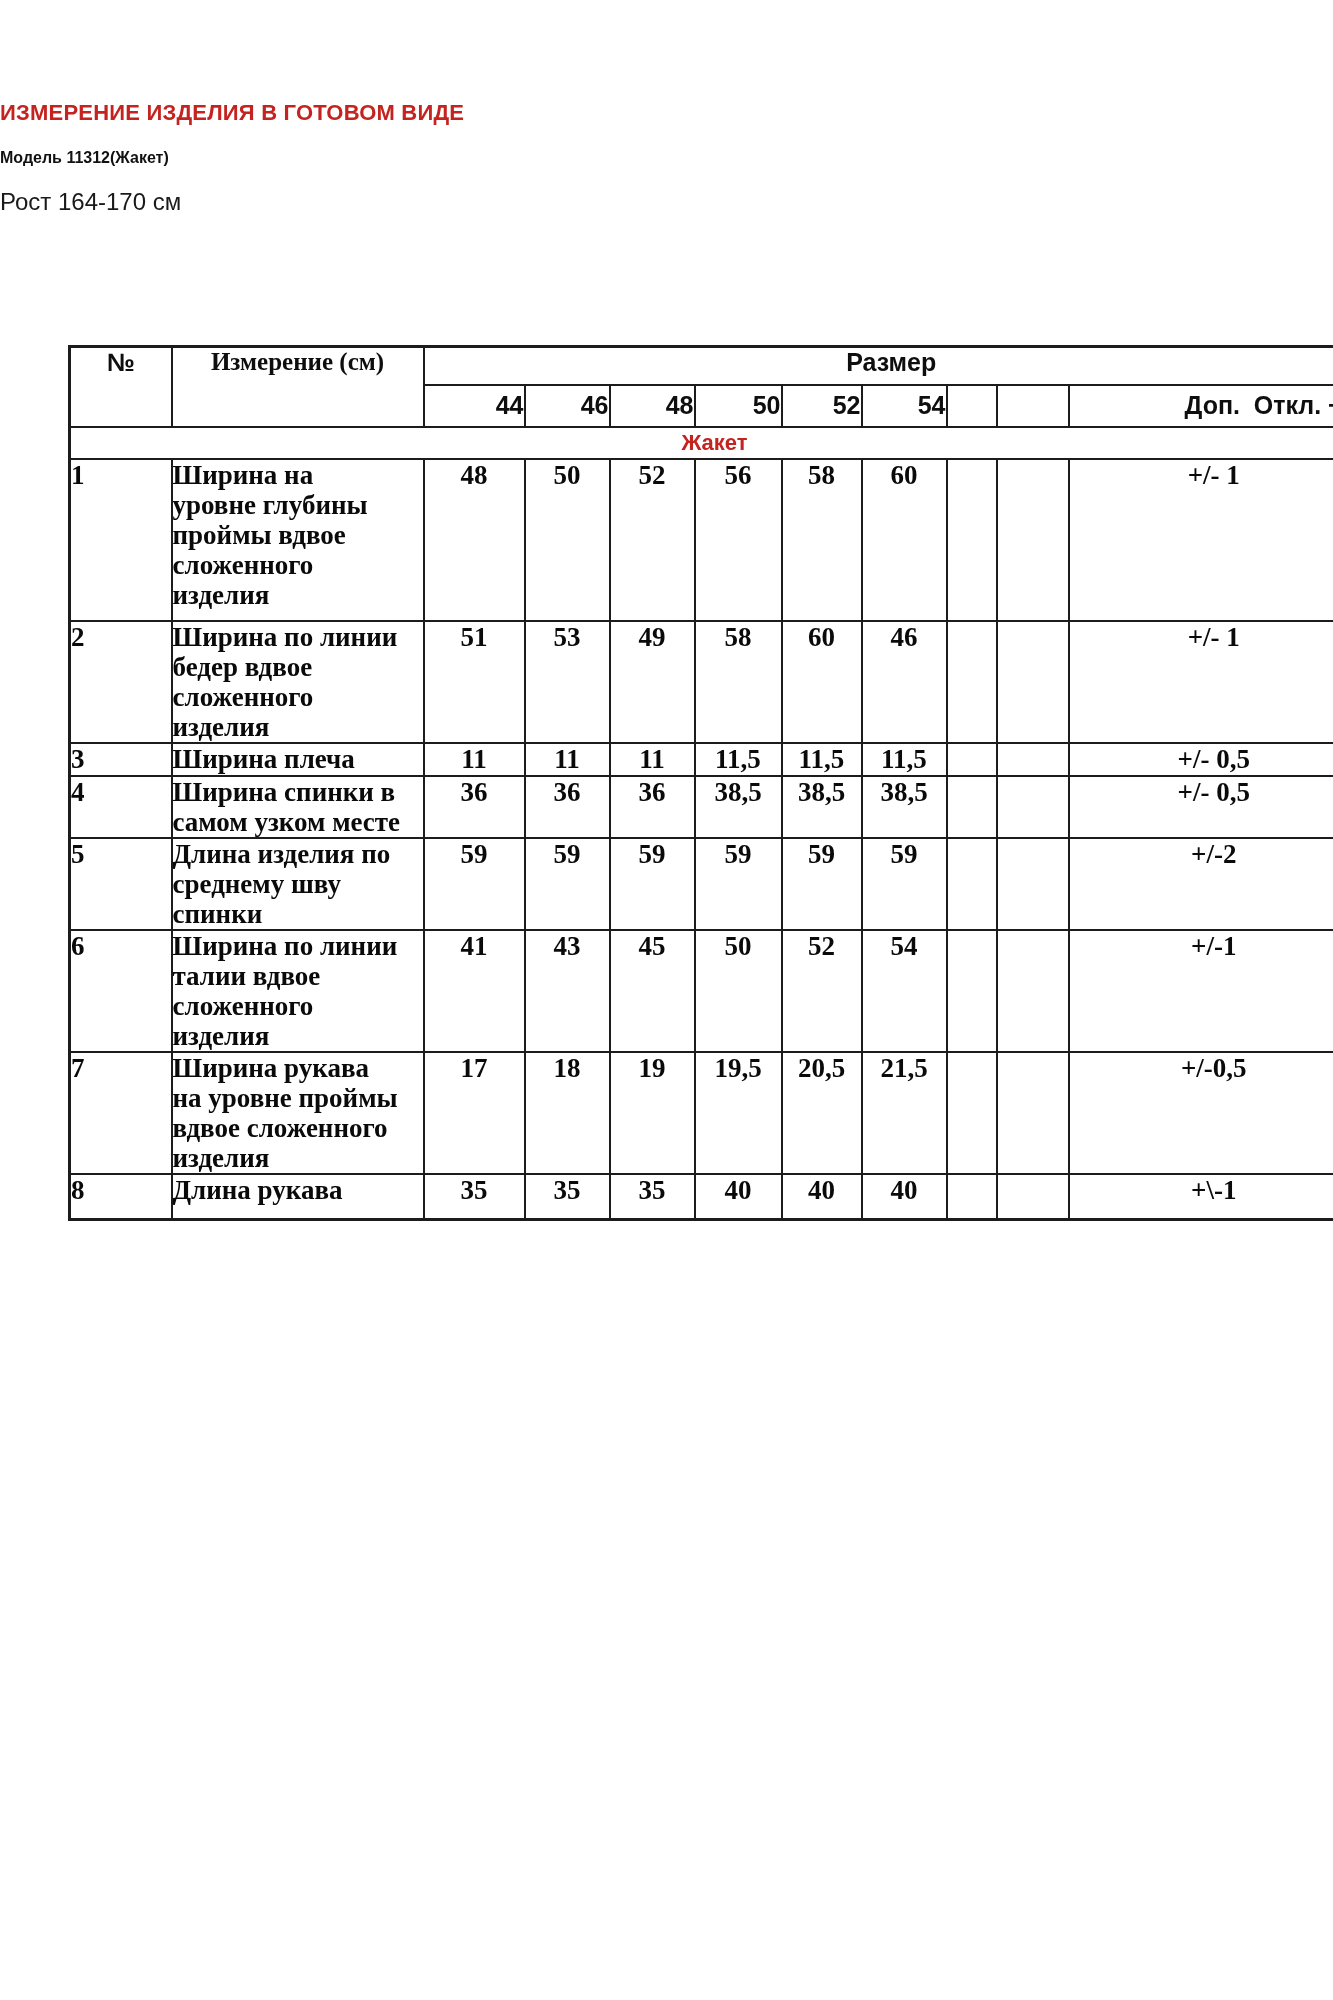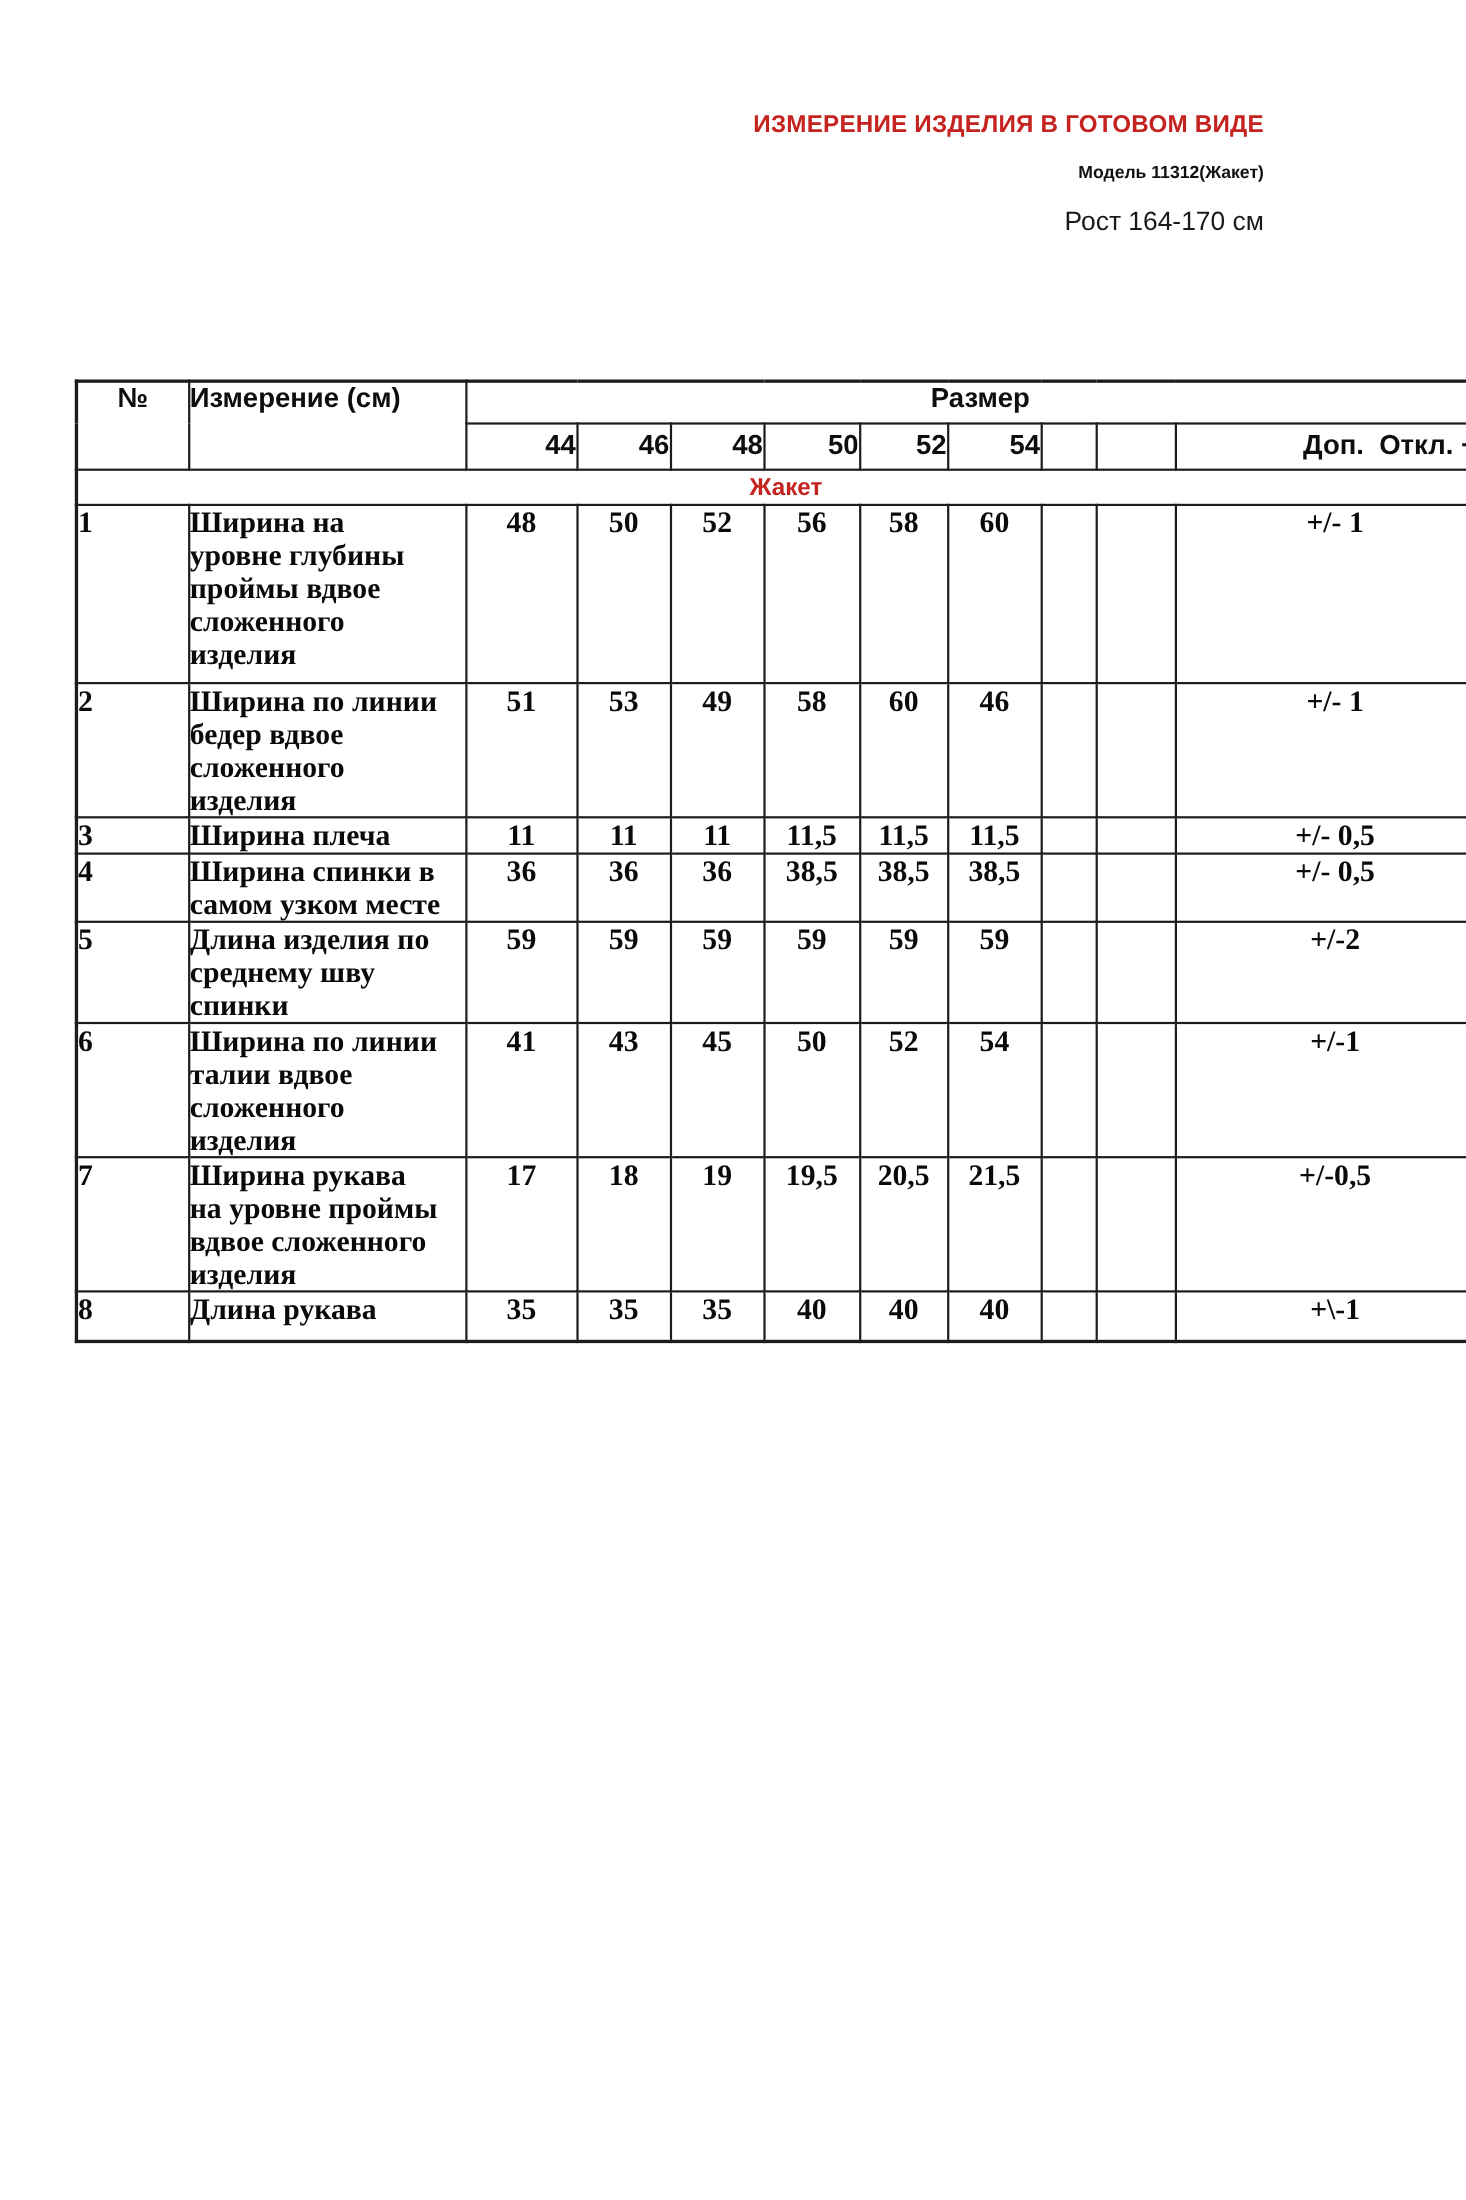--- a/index.html
+++ b/index.html
@@ -12,22 +12,21 @@
     font-family: "Liberation Sans", sans-serif;
     color: #0a0a0a;
   }
   .page { position: absolute; inset: 0; }
 
   
   .heading {
     position: absolute;
     top: 100px; left: 0;
     width: 1124px;
-    text-align: right;
-    padding-left: 25px;
+    text-align: left;
   }
   .title {
     font-size: 22px; font-weight: bold;
     color: var(--accent);
     letter-spacing: 0.2px;
   }
   .subtitle {
     margin-top: 23px;
     font-size: 16px; font-weight: bold;
     color: #111;
@@ -54,21 +53,21 @@
     overflow: hidden;
   }
   
   thead th {
     font-family: "Liberation Sans", sans-serif;
     font-weight: bold;
     font-size: 25px;
     color: #0e0e0e;
   }
   th.hnum   { text-align: center; padding-top: 4px; }
-  th.hmeas  { text-align: left; padding: 4px 6px 0 16px; }
+  th.hmeas  { text-align: center; padding: 4px 6px 0 16px; font-family: Liberation Serif, serif; }
   th.razmer { text-align: center; vertical-align: top; padding-top: 3px; }
   tr.sizes-row th { vertical-align: middle; text-align: right; }
   th.tol-h { white-space: pre; text-align: center; vertical-align: middle; }
 
   
   td.section {
     text-align: center;
     vertical-align: middle;
     font-family: "Liberation Sans", sans-serif;
     font-weight: bold;

